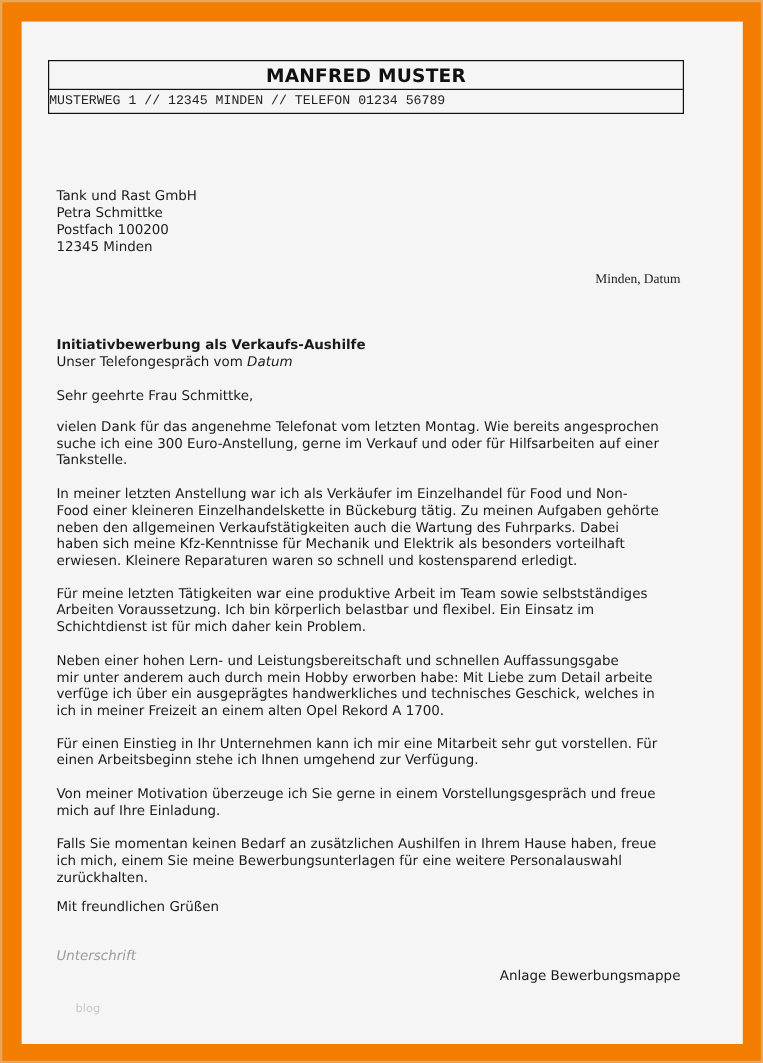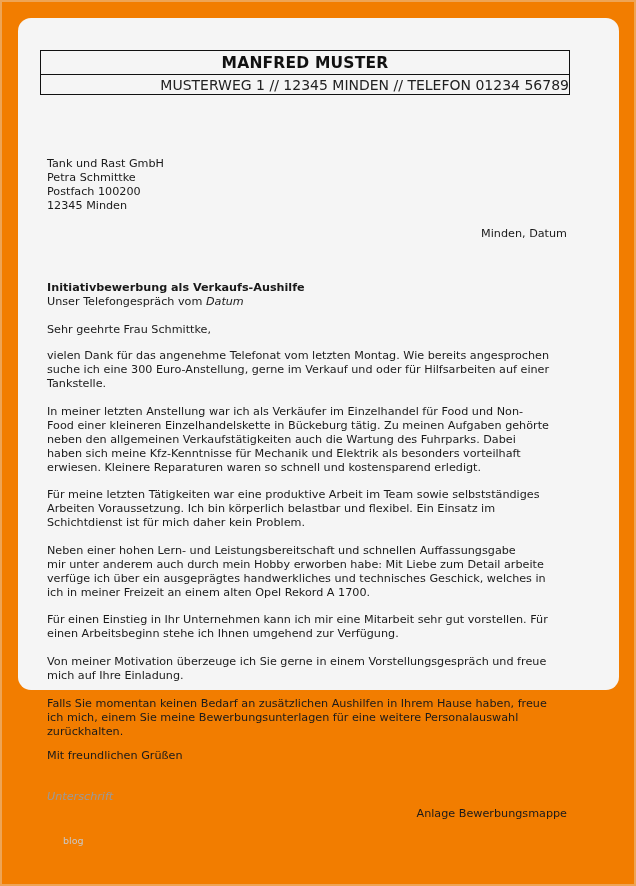--- a/index.html
+++ b/index.html
@@ -13,23 +13,22 @@
   }
   .frame-edge {
     position: absolute; left: 0; top: 0; width: 636px; height: 886px;
     box-sizing: border-box;
     border: 2px solid #eea455;
     pointer-events: none;
   }
   .paper {
     position: absolute;
     left: 18px; top: 18px;
-    width: 601px; height: 672px;
+    width: 601px; height: 852px;
     background: #f5f5f5;
-    border-radius: 13px;
   }
   .header-box {
     position: absolute;
     left: 22px; top: 32px;
     width: 528px;
     border: 1px solid #111;
     border-width: 1px 1.5px 1px 1.5px;
   }
   .header-name {
     height: 23px;
@@ -37,33 +36,34 @@
     text-align: center;
     font-weight: bold;
     font-size: 15.5px;
     letter-spacing: 0.2px;
     color: #111;
     border-bottom: 1px solid #111;
   }
   .header-contact {
     height: 19px;
     line-height: 20px;
-    text-align: right;
-    font-size: 14px;
+    text-align: left;
+    font-size: 11px;
     color: #222;
+    font-family: Liberation Mono, monospace;
   }
   .text {
     position: absolute;
     font-size: 11.2px;
     line-height: 13.9px;
     color: #1a1a1a;
     white-space: nowrap;
   }
   .recipient { left: 29px; top: 139px; }
-  .date { right: 52px; top: 209px; text-align: left; }
+  .date { right: 52px; top: 209px; text-align: left; font-family: Liberation Serif, serif; }
   .subject { left: 29px; top: 263px; }
   .subject .subject-title { font-weight: bold; }
   .subject i { font-style: italic; }
   .salutation { left: 29px; top: 305px; }
   .para { left: 29px; }
   .p1 { top: 331px; }
   .p2 { top: 387px; }
   .p3 { top: 470px; }
   .p4 { top: 526px; }
   .p5 { top: 595px; }

